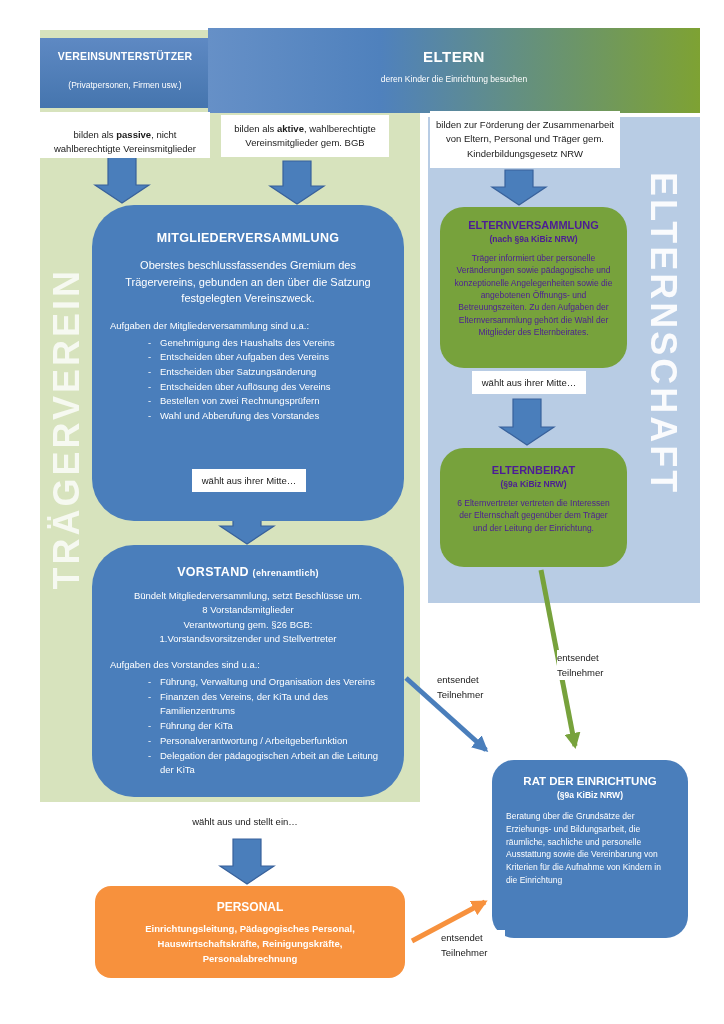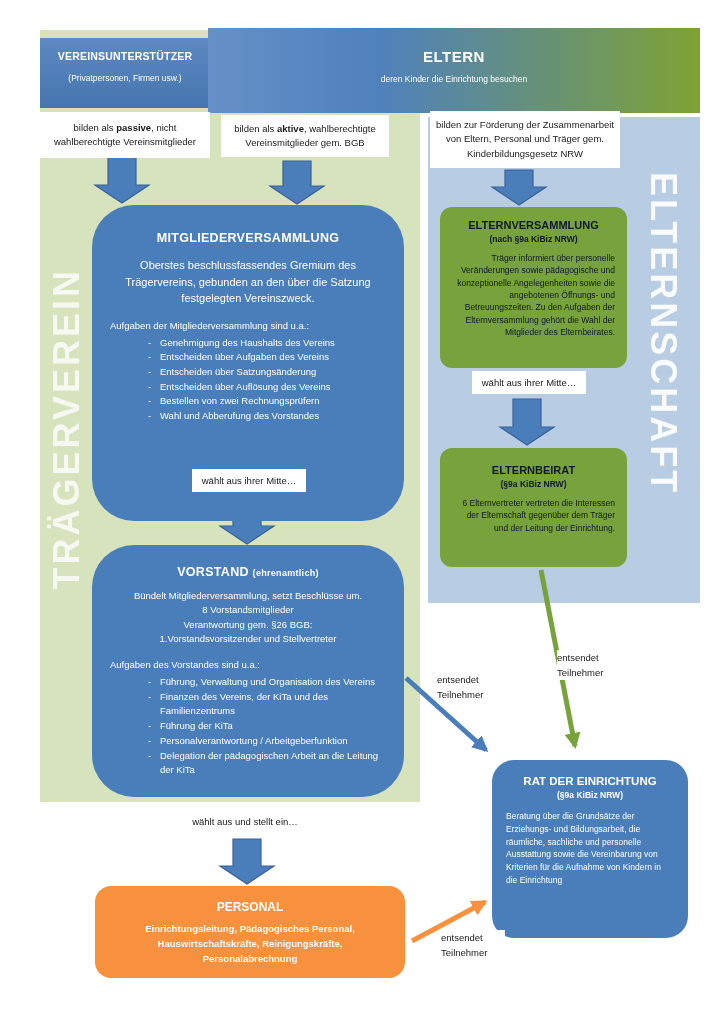--- a/index.html
+++ b/index.html
@@ -12,62 +12,62 @@
 
   .vlabel { position:absolute; z-index:2; font-weight:bold; font-size:36px; letter-spacing:3px; writing-mode:vertical-rl; }
   .vlabel-left  { left:46px; top:268px; color:rgba(255,255,255,0.78); transform:rotate(180deg); }
   .vlabel-right { left:642px; top:172px; color:rgba(255,255,255,0.92); }
 
   .overlay { position:absolute; left:0; top:0; z-index:3; }
   .blockarrow { fill:#4a7ebb; stroke:#38619b; stroke-width:1.2px; }
 
   .note { position:absolute; z-index:4; background:#fff; display:flex; align-items:center; justify-content:center;
           text-align:center; font-size:9.5px; line-height:1.5; color:#1a1a1a; padding:2px 6px; }
-  .note1 { left:40px;  top:112px; width:170px; height:46px; }
+  .note1 { left:40px;  top:112px; width:170px; height:46px;align-items:flex-end; }
   .note2 { left:221px; top:115px; width:168px; height:42px; }
   .note3 { left:430px; top:111px; width:190px; height:57px; }
 
   .clabel { position:absolute; z-index:4; background:#fff; display:flex; align-items:center; justify-content:center;
             text-align:center; font-size:9.5px; color:#1a1a1a; }
   .clabel1 { left:192px; top:469px; width:114px; height:23px; }
   .clabel2 { left:182px; top:810px; width:126px; height:23px; }
   .clabel3 { left:472px; top:371px; width:114px; height:23px; }
 
   .elabel { position:absolute; z-index:4; font-size:9.5px; line-height:1.6; color:#1a1a1a; background:#fff; }
   .elabel-blue   { left:437px; top:672px; width:64px; }
   .elabel-green  { left:557px; top:650px; width:64px; }
   .elabel-orange { left:441px; top:930px; width:64px; }
 
   .topbox { position:absolute; z-index:4; color:#fff; text-align:center; }
   .vu-box { left:40px; top:38px; width:170px; height:70px; background:linear-gradient(180deg,#5e89c3,#4575ae); padding-top:12px; }
   .vu-title { font-size:10.5px; font-weight:bold; letter-spacing:0.2px; }
-  .vu-sub   { font-size:8.5px; margin-top:11px; }
+  .vu-sub   { font-size:8.5px; margin-top:18px; }
   .eltern-box { left:208px; top:28px; width:492px; height:85px; padding-top:20px;
                 background:linear-gradient(90deg,#6690c7 0%, #4f81bd 35%, #7ea233 100%); }
   .eltern-title { font-size:15px; font-weight:bold; letter-spacing:0.5px; }
   .eltern-sub   { font-size:8.5px; margin-top:9px; }
 
   .bigbox { position:absolute; z-index:4; background:#4a7ebb; color:#fff; border-radius:42px; }
   .mv       { left:92px; top:205px; width:312px; height:316px; padding:26px 18px 0; }
   .vorstand { left:92px; top:545px; width:312px; height:252px; padding:20px 18px 0; }
   .bb-title { text-align:center; font-weight:bold; font-size:12.5px; letter-spacing:0.3px; }
   .bb-suffix { font-size:9px; }
   .bb-desc  { font-size:11px; line-height:1.5; margin-top:12px; text-align:center; }
   .bb-lines { font-size:9.5px; line-height:1.5; margin-top:10px; text-align:center; }
   .bb-tasks-label { font-size:9.5px; margin-top:13px; }
   .bb-list { list-style:none; margin-top:5px; padding-left:38px; font-size:9.5px; line-height:1.55; }
   .bb-list li { padding-left:12px; position:relative; }
   .bb-list li::before { content:"-"; position:absolute; left:0; }
 
-  .greenbox { position:absolute; z-index:4; background:#77a23c; color:#0f172a; border-radius:12px; text-align:center; }
+  .greenbox { position:absolute; z-index:4; background:#77a23c; color:#4c1d95; border-radius:24px; text-align:center; }
   .ev { left:440px; top:207px; width:187px; height:161px; padding:12px 12px 0; }
   .eb { left:440px; top:448px; width:187px; height:119px; padding:16px 12px 0; }
   .gb-title { font-weight:bold; font-size:11px; }
   .gb-sub   { font-weight:bold; font-size:8.5px; margin-top:3px; }
-  .gb-desc  { font-size:8.5px; line-height:1.45; margin-top:8px; text-align:right; }
+  .gb-desc  { font-size:8.5px; line-height:1.45; margin-top:8px; text-align:center; }
 
   .ratbox { position:absolute; z-index:4; background:#4a7ebb; color:#fff; border-radius:22px;
             left:492px; top:760px; width:196px; height:178px; padding:15px 14px 0; text-align:center; }
   .rat-title { font-weight:bold; font-size:11.5px; }
   .rat-sub   { font-weight:bold; font-size:8.5px; margin-top:3px; }
   .rat-desc  { font-size:8.5px; line-height:1.5; margin-top:10px; text-align:left; }
 
   .personalbox { position:absolute; z-index:4; background:#f7913d; color:#fff; border-radius:16px;
                  left:95px; top:886px; width:310px; height:92px; padding:14px 16px 0; text-align:center; }
   .p-title { font-weight:bold; font-size:12px; }

